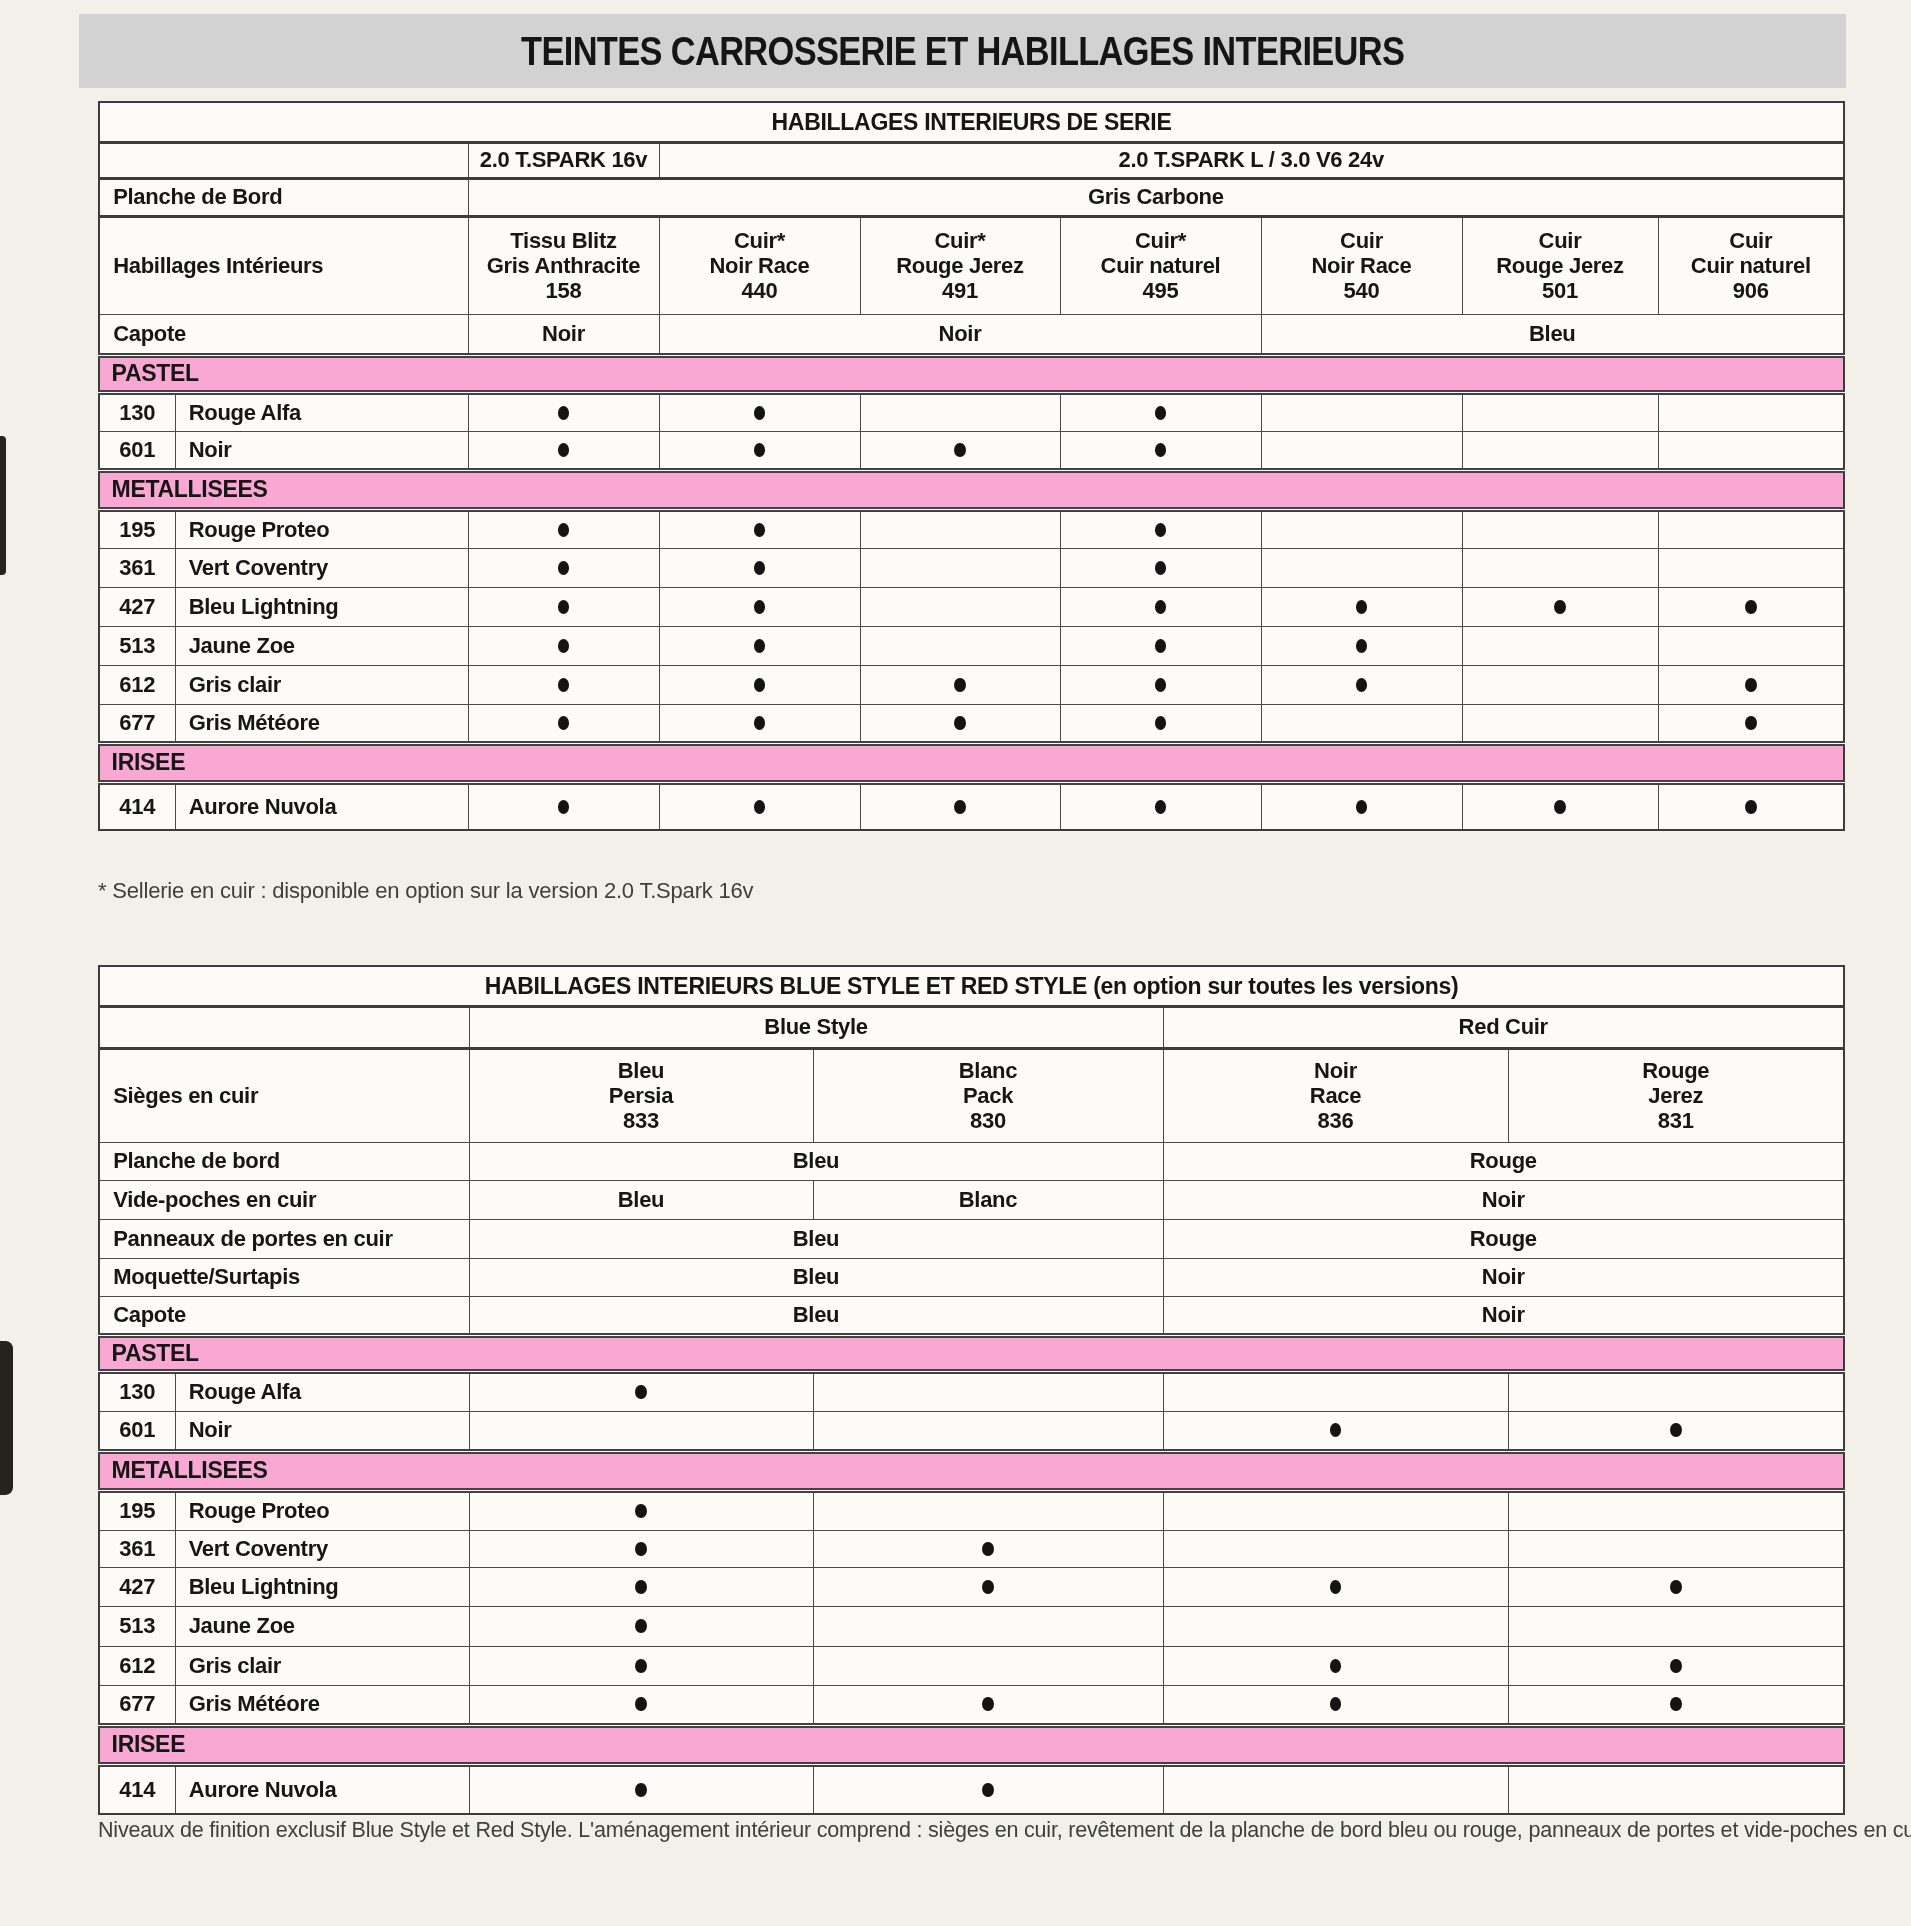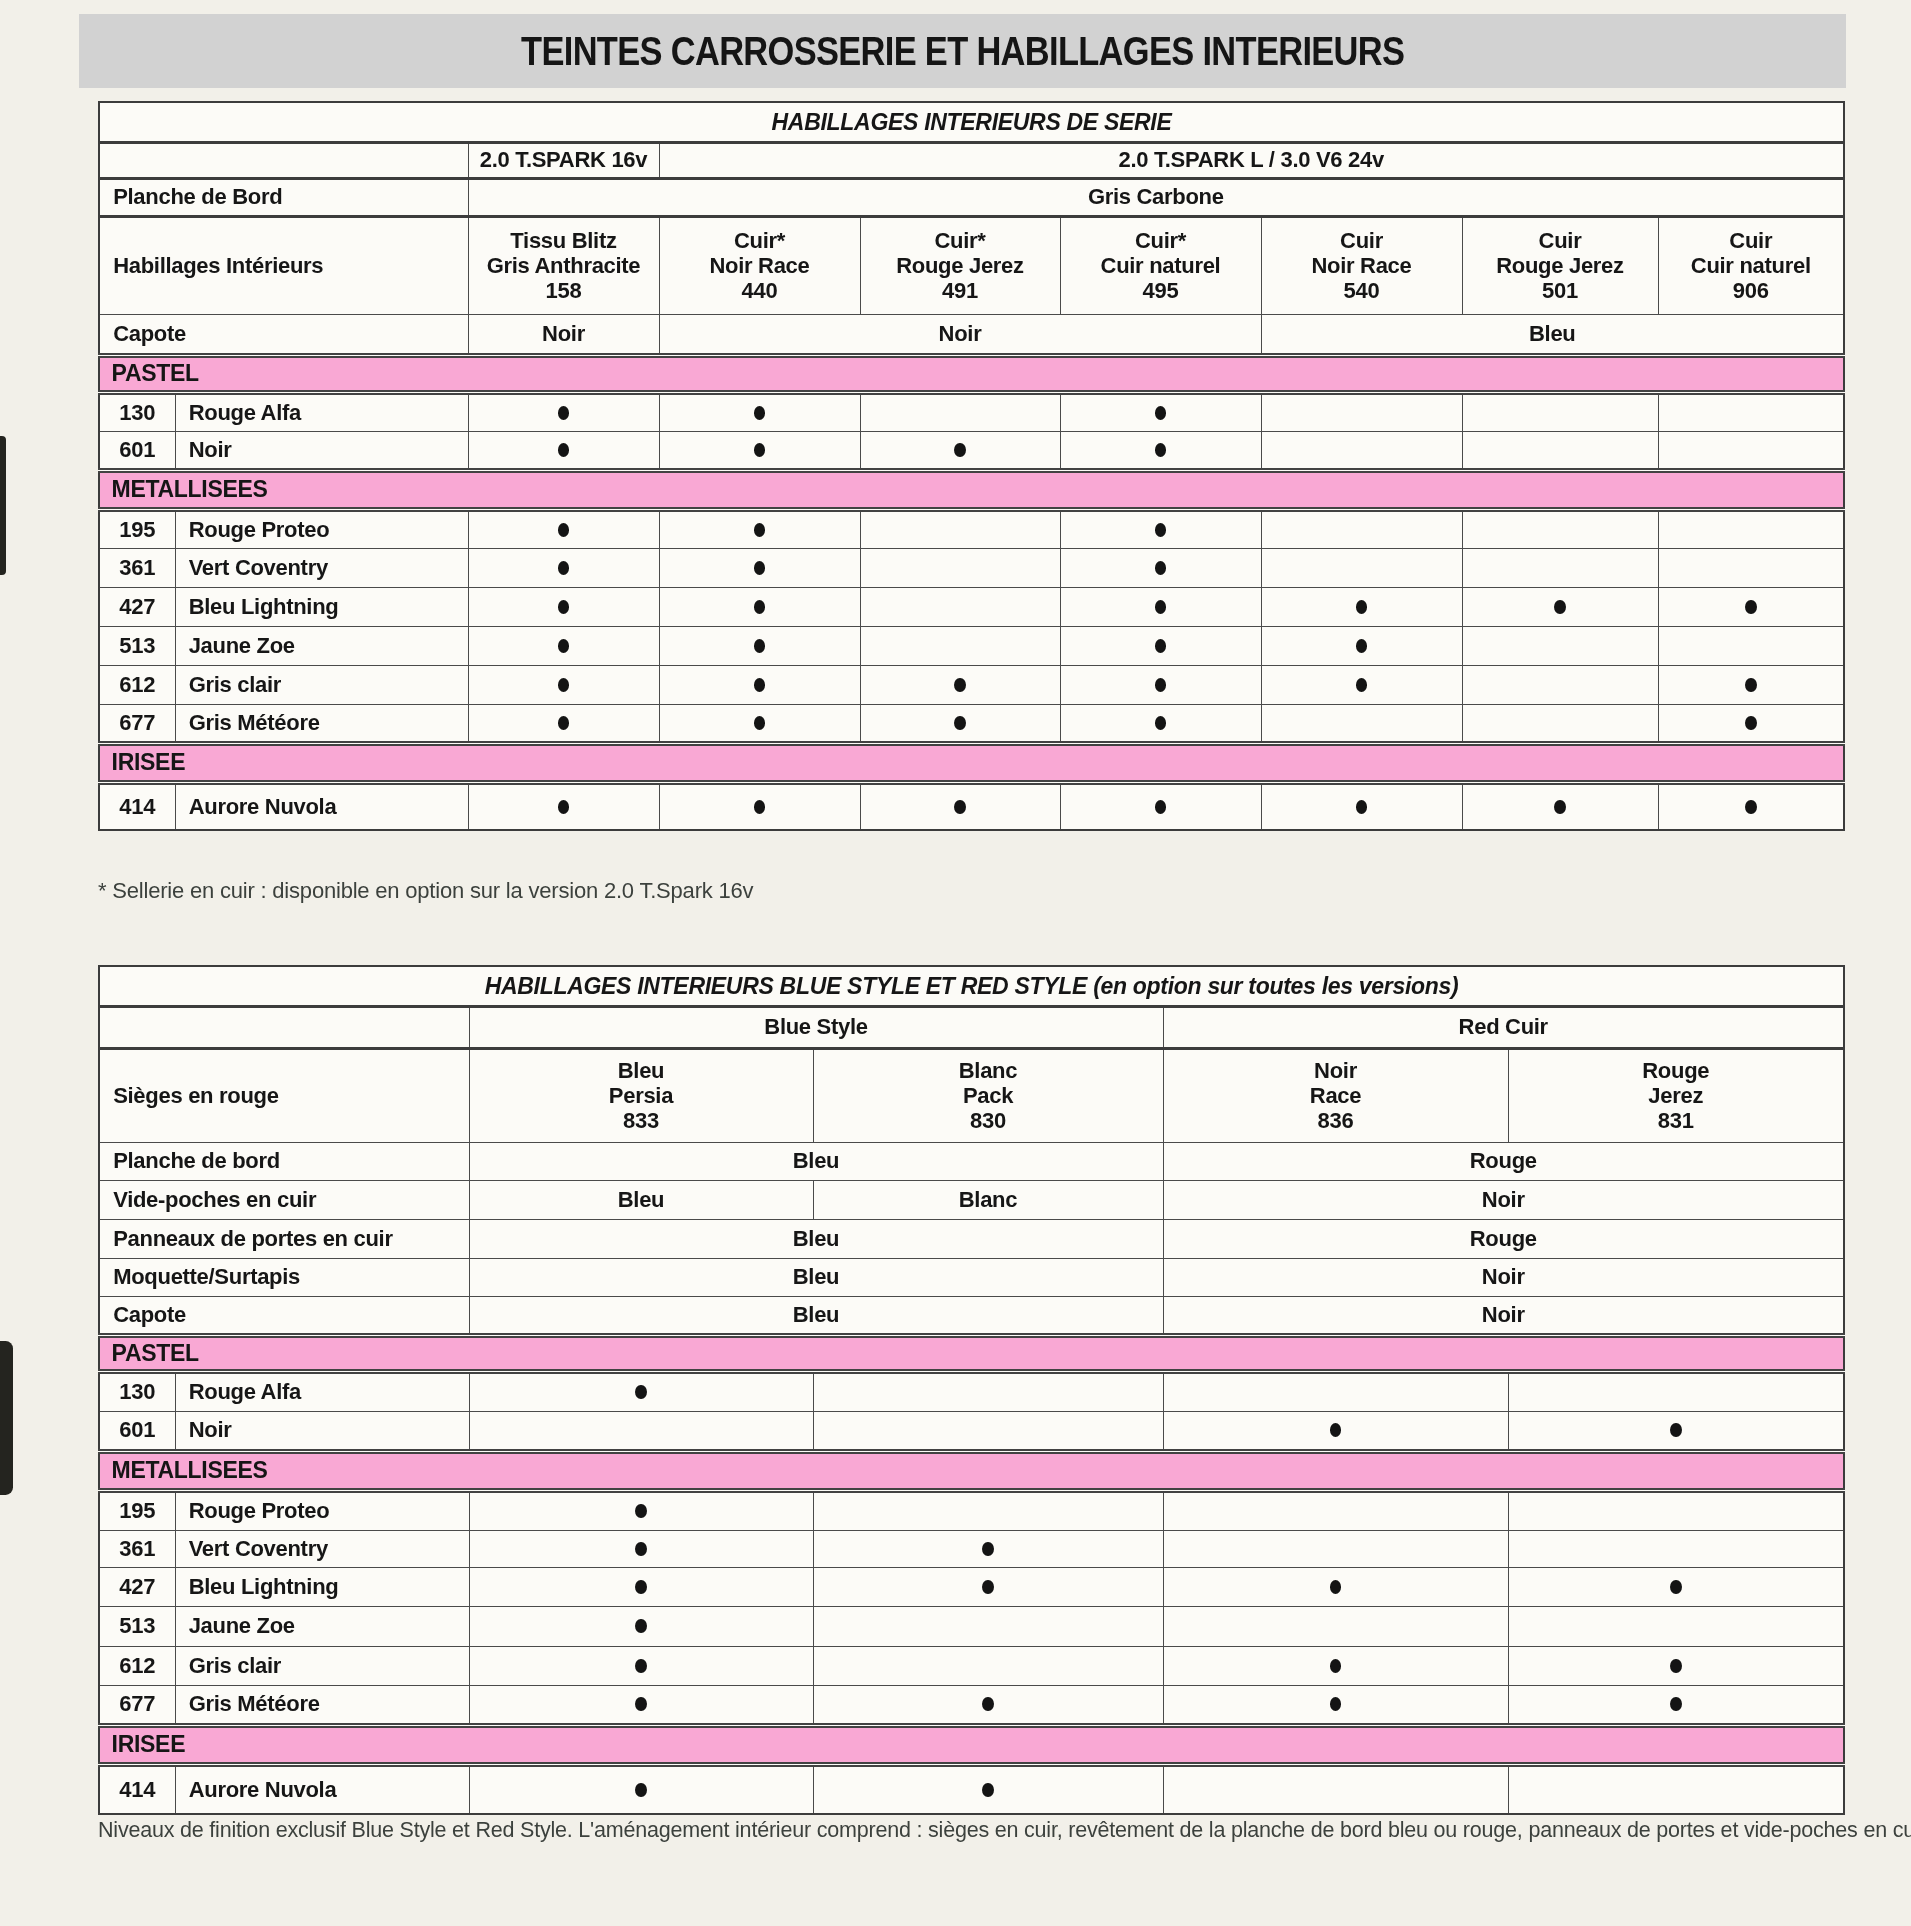--- a/index.html
+++ b/index.html
@@ -31,21 +31,21 @@
     padding:0;overflow:hidden;
   }
   td.lbl{text-align:left;padding-left:13.2px;}
   tr.thick td{border-bottom:3.3px solid #3c3c3c;}
   tr.band td{
     background:#f9a8d4;
     border-left:none;border-right:none;
     border-top:5.8px double #424242;border-bottom:5.8px double #424242;
     text-align:left;padding-left:11.6px;font-size:23px;
   }
-  .tbl-title{font-size:23px;font-style:italic;}
+  .tbl-title{font-size:23px;}
   .stack{display:flex;flex-direction:column;justify-content:center;height:100%;}
   .dot{display:none;width:11.6px;height:14px;border-radius:50%;background:#141414;margin:0 auto;}
   .dot.on{display:block;}
   
   .footnote{
     position:absolute;left:98px;color:#3c413d;
     font-size:22px;letter-spacing:-0.2px;white-space:nowrap;
   }
   
   .edge-mark{position:absolute;background:#24241f;}
@@ -352,21 +352,21 @@
   <tbody>
       <tr class="thick" style="height:40px">
     <td colspan="6" class="tbl-title">HABILLAGES INTERIEURS BLUE STYLE ET RED STYLE (en option sur toutes les versions)</td>
   </tr>
   <tr class="thick" style="height:42px">
     <td colspan="2"></td>
     <td colspan="2">Blue Style</td>
     <td colspan="2">Red Cuir</td>
   </tr>
   <tr style="height:94px">
-    <td colspan="2" class="lbl">Sièges en rouge</td>
+    <td colspan="2" class="lbl">Sièges en cuir</td>
     <td>
           <div class="stack">
       <div>Bleu</div>
       <div>Persia</div>
       <div>833</div>
           </div>
         </td>
     <td>
           <div class="stack">
       <div>Blanc</div>

